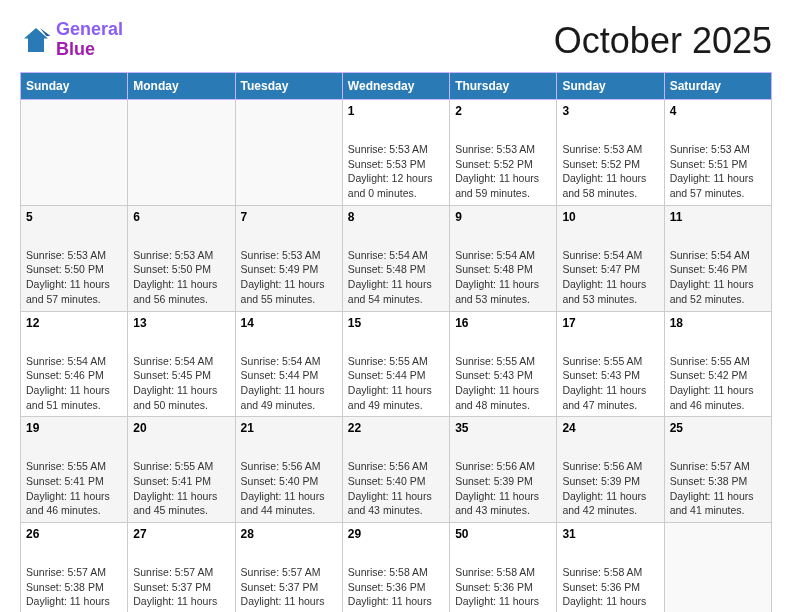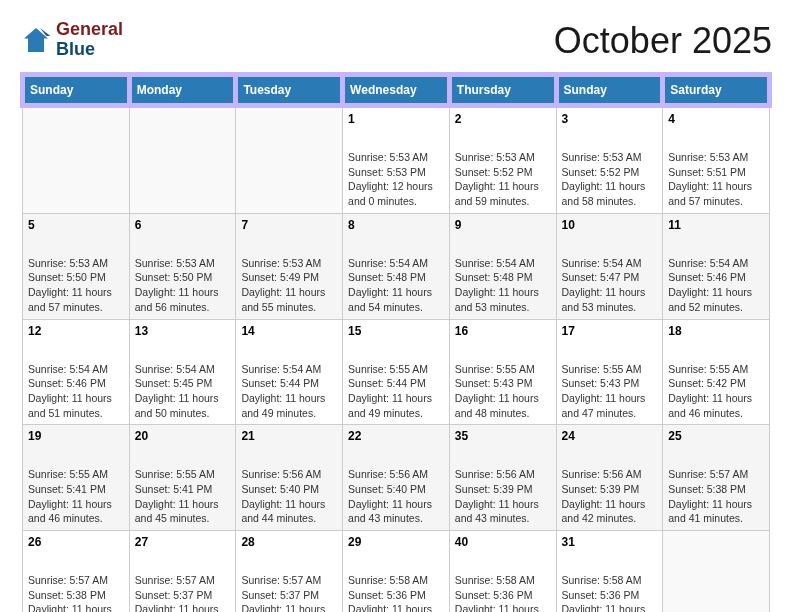--- a/index.html
+++ b/index.html
@@ -21,21 +21,21 @@
       align-items: center;
       gap: 4px;
     }
     .logo-text {
       font-size: 18px;
       font-weight: bold;
       color: #1a1a1a;
       line-height: 1.1;
     }
     .logo-text span {
-      color: #7f1d1d;
+      color: #8b5cf6;
     }
     .logo-icon {
       width: 32px;
       height: 32px;
     }
     .title-block {
       text-align: right;
     }
     .month-title {
       font-size: 36px;
@@ -51,21 +51,21 @@
       border-collapse: collapse;
       font-size: 11px;
     }
     thead tr th {
       background-color: #2a7ab5;
       color: white;
       text-align: left;
       padding: 6px 5px;
       font-size: 12px;
       font-weight: bold;
-      border: 5px solid #c4b5fd;
+      border: 1px solid #c4b5fd;
     }
     tbody tr td {
       border: 1px solid #ccc;
       vertical-align: top;
       padding: 4px 5px;
       min-height: 80px;
       height: 88px;
       width: 14.28%;
       background: #fff;
     }
@@ -92,21 +92,21 @@
 <body>
 
 <div class="header">
   <div class="logo">
     <svg class="logo-icon" viewBox="0 0 40 40">
       <polygon points="20,5 35,18 30,18 30,35 10,35 10,18 5,18" fill="#2a7ab5"></polygon>
       <polygon points="25,5 38,15 33,15" fill="#1a5a90"></polygon>
     </svg>
     <div class="logo-text">
       <div><span>General</span></div>
-      <div><span style="color:#0c4a6e">Blue</span></div>
+      <div><span style="color:#a21caf">Blue</span></div>
     </div>
   </div>
   <div class="title-block">
     <div class="month-title">October 2025</div>
   </div>
 </div>
 
 <table>
   <thead>
     <tr>
@@ -329,21 +329,21 @@
 and 39 minutes.</div>
         </td>
         <td>
           <span class="day-num">29</span>
           <div class="day-info" style="white-space: pre-line;">Sunrise: 5:58 AM
 Sunset: 5:36 PM
 Daylight: 11 hours
 and 38 minutes.</div>
         </td>
         <td>
-          <span class="day-num">40</span>
+          <span class="day-num">50</span>
           <div class="day-info" style="white-space: pre-line;">Sunrise: 5:58 AM
 Sunset: 5:36 PM
 Daylight: 11 hours
 and 37 minutes.</div>
         </td>
         <td>
           <span class="day-num">31</span>
           <div class="day-info" style="white-space: pre-line;">Sunrise: 5:58 AM
 Sunset: 5:36 PM
 Daylight: 11 hours

